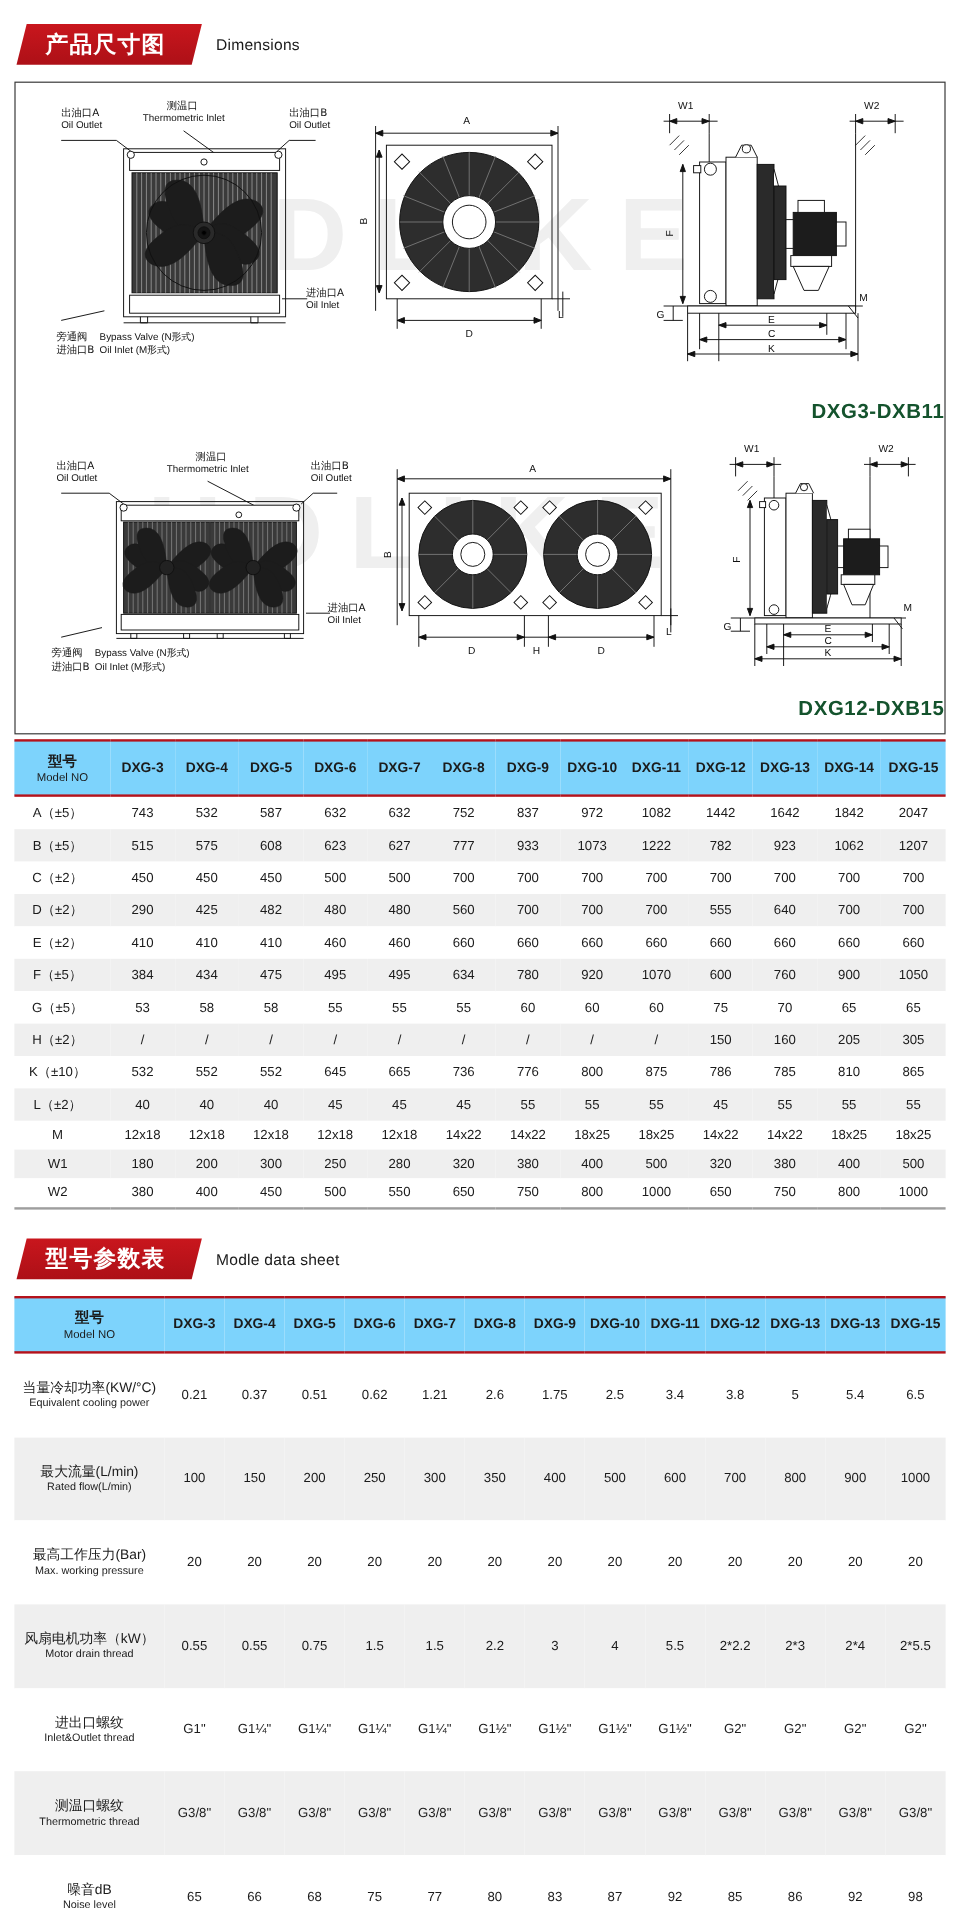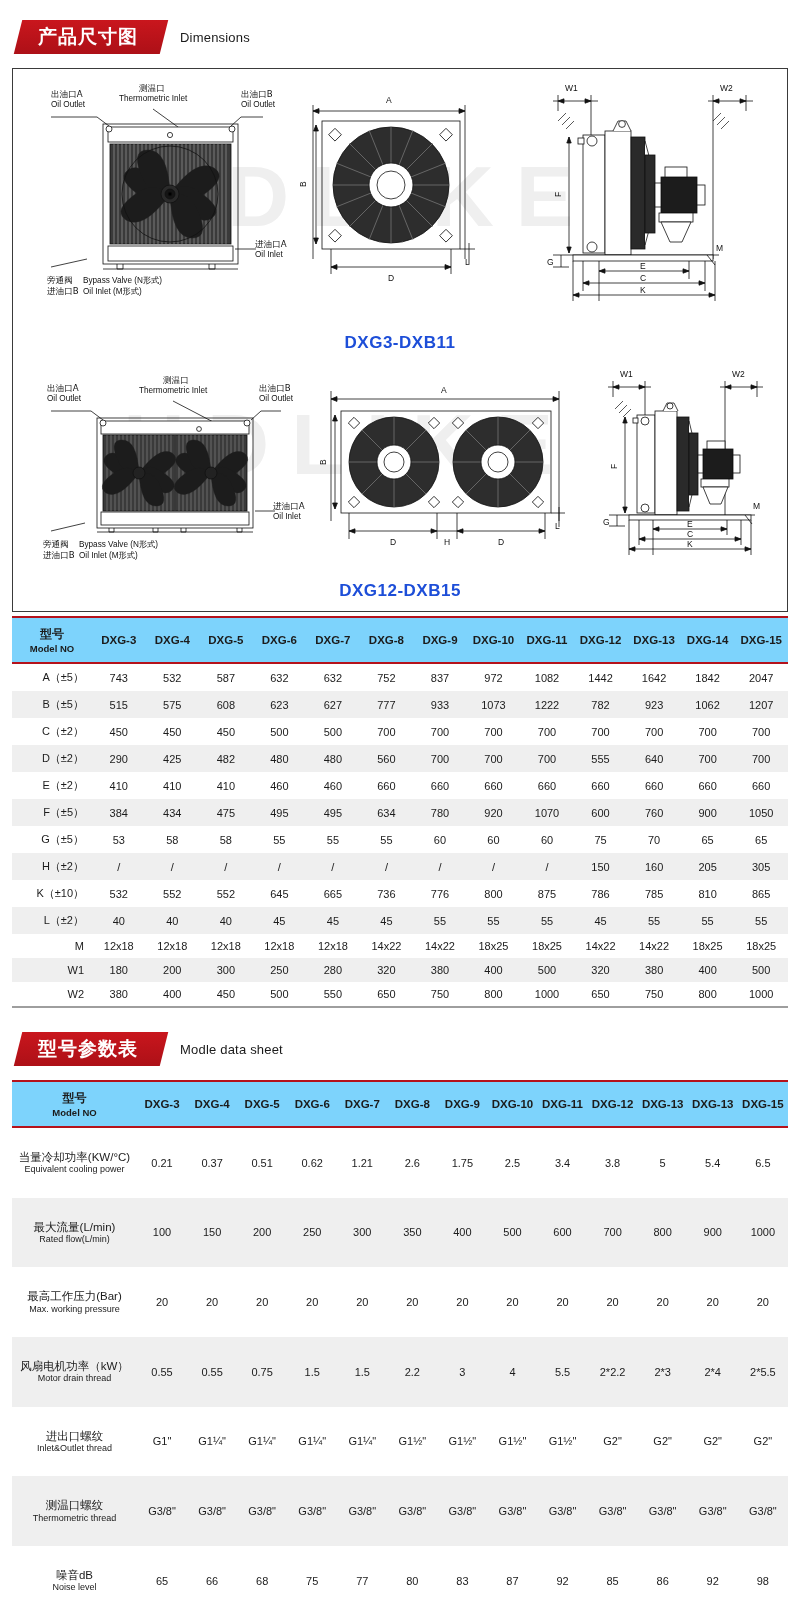--- a/index.html
+++ b/index.html
@@ -57,22 +57,22 @@
   
   .drawing-panel {
     margin: 0 12px;
     border: 1px solid #3a3a3a;
     background: #fff;
     position: relative;
     overflow: hidden;
   }
   .dwg-block { position: relative; }
   .model-caption {
-    text-align: center;
-    color: #1d4ed8;
+    text-align: right;
+    color: #14532d;
     font-weight: bold;
     font-size: 17px;
     letter-spacing: .5px;
     padding: 6px 0 10px 0;
   }
   .wm {
     position: absolute;
     font-size: 86px;
     font-weight: bold;
     color: #efefef;
@@ -100,27 +100,27 @@
   }
   table.spec thead th {
     font-weight: bold;
     font-size: 11.5px;
     background: #7dd3fc;
     border-top: 2px solid #b5121b;
     border-bottom: 2px solid #b5121b;
     padding: 8px 0;
   }
   .hdr-cn { font-family: "DejaVu Sans", sans-serif; font-size: 12px; font-weight: bold; display:block; }
-  .hdr-en { font-family: "Liberation Sans", sans-serif; font-size: 9.5px; font-weight: bold; display:block; }
+  .hdr-en { font-family: "Liberation Sans", sans-serif; font-size: 9.5px; font-weight: normal; display:block; }
   table.spec tbody td { padding: 6px 0; }
   table.spec tbody tr:nth-child(even) { background: #efefef; }
   table.spec tbody tr:nth-child(odd) { background: #ffffff; }
   .rowlabel { font-size: 11.5px; text-align: center; }
   #table1 { border-bottom: 2px solid #9e9e9e; }
-  #table1 tbody td:first-child { padding-right: 8px; text-align: right; }
+  #table1 tbody td:first-child { padding-right: 8px; text-align: center; }
 
   
   #table2 tbody td { padding: 22px 0; vertical-align: middle; }
   #table2 .rowlabel { line-height: 1.25; }
   #table2 .rl-cn { font-family: Liberation Sans, sans-serif; font-size: 11.5px; display: block; }
   #table2 .rl-en { font-family: "Liberation Sans", sans-serif; font-size: 9px; display: block; }
   #table2 { border-bottom: 2px solid #9e9e9e; }
 </style>
 </head>
 <body>

